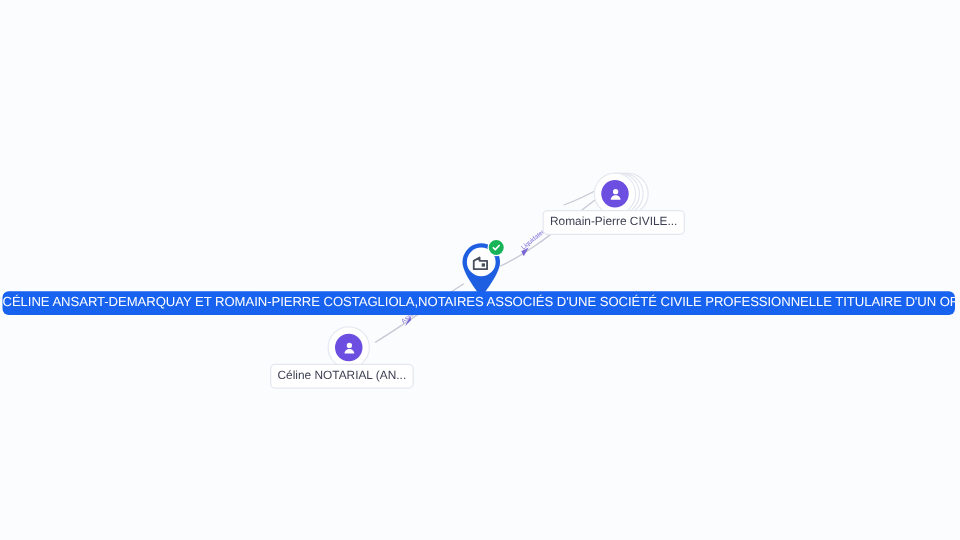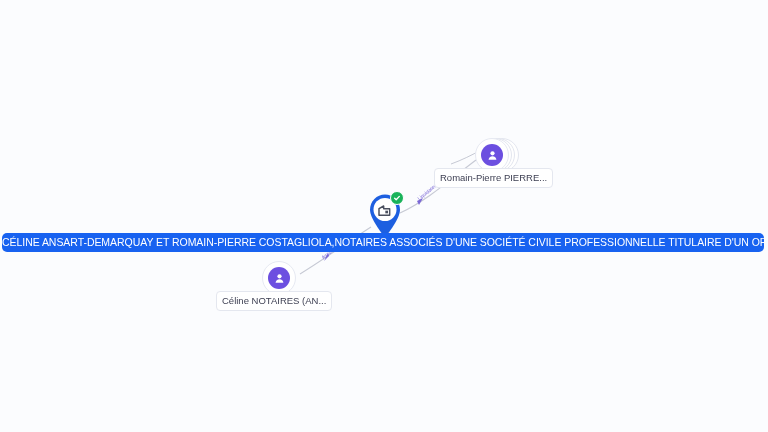--- a/index.html
+++ b/index.html
@@ -202,33 +202,33 @@
       <div class="avatar-disc">
         <div class="avatar-inner">
           <svg viewBox="0 0 24 24">
             <circle cx="12" cy="8" r="3.9" fill="#ffffff"></circle>
             <path d="M4.8 20 C4.8 15.8 8.1 13.2 12 13.2
                      C15.9 13.2 19.2 15.8 19.2 20 Z" fill="#ffffff"></path>
           </svg>
         </div>
       </div>
     </div>
-    <div class="node-label">Romain-Pierre PIERRE...</div>
+    <div class="node-label">Romain-Pierre CIVILE...</div>
   </div>
 
   <div class="person-node" id="person-celine">
     <div class="node-stack">
       <div class="avatar-disc">
         <div class="avatar-inner">
           <svg viewBox="0 0 24 24">
             <circle cx="12" cy="8" r="3.9" fill="#ffffff"></circle>
             <path d="M4.8 20 C4.8 15.8 8.1 13.2 12 13.2
                      C15.9 13.2 19.2 15.8 19.2 20 Z" fill="#ffffff"></path>
           </svg>
         </div>
       </div>
     </div>
-    <div class="node-label">Céline NOTAIRES (AN...</div>
+    <div class="node-label">Céline NOTARIAL (AN...</div>
   </div>
 
   <div class="company-banner">CÉLINE ANSART-DEMARQUAY ET ROMAIN-PIERRE COSTAGLIOLA,NOTAIRES ASSOCIÉS D'UNE SOCIÉTÉ CIVILE PROFESSIONNELLE TITULAIRE D'UN OFFICE NOTARIAL</div>
 
 </div>
 
 </body></html>

